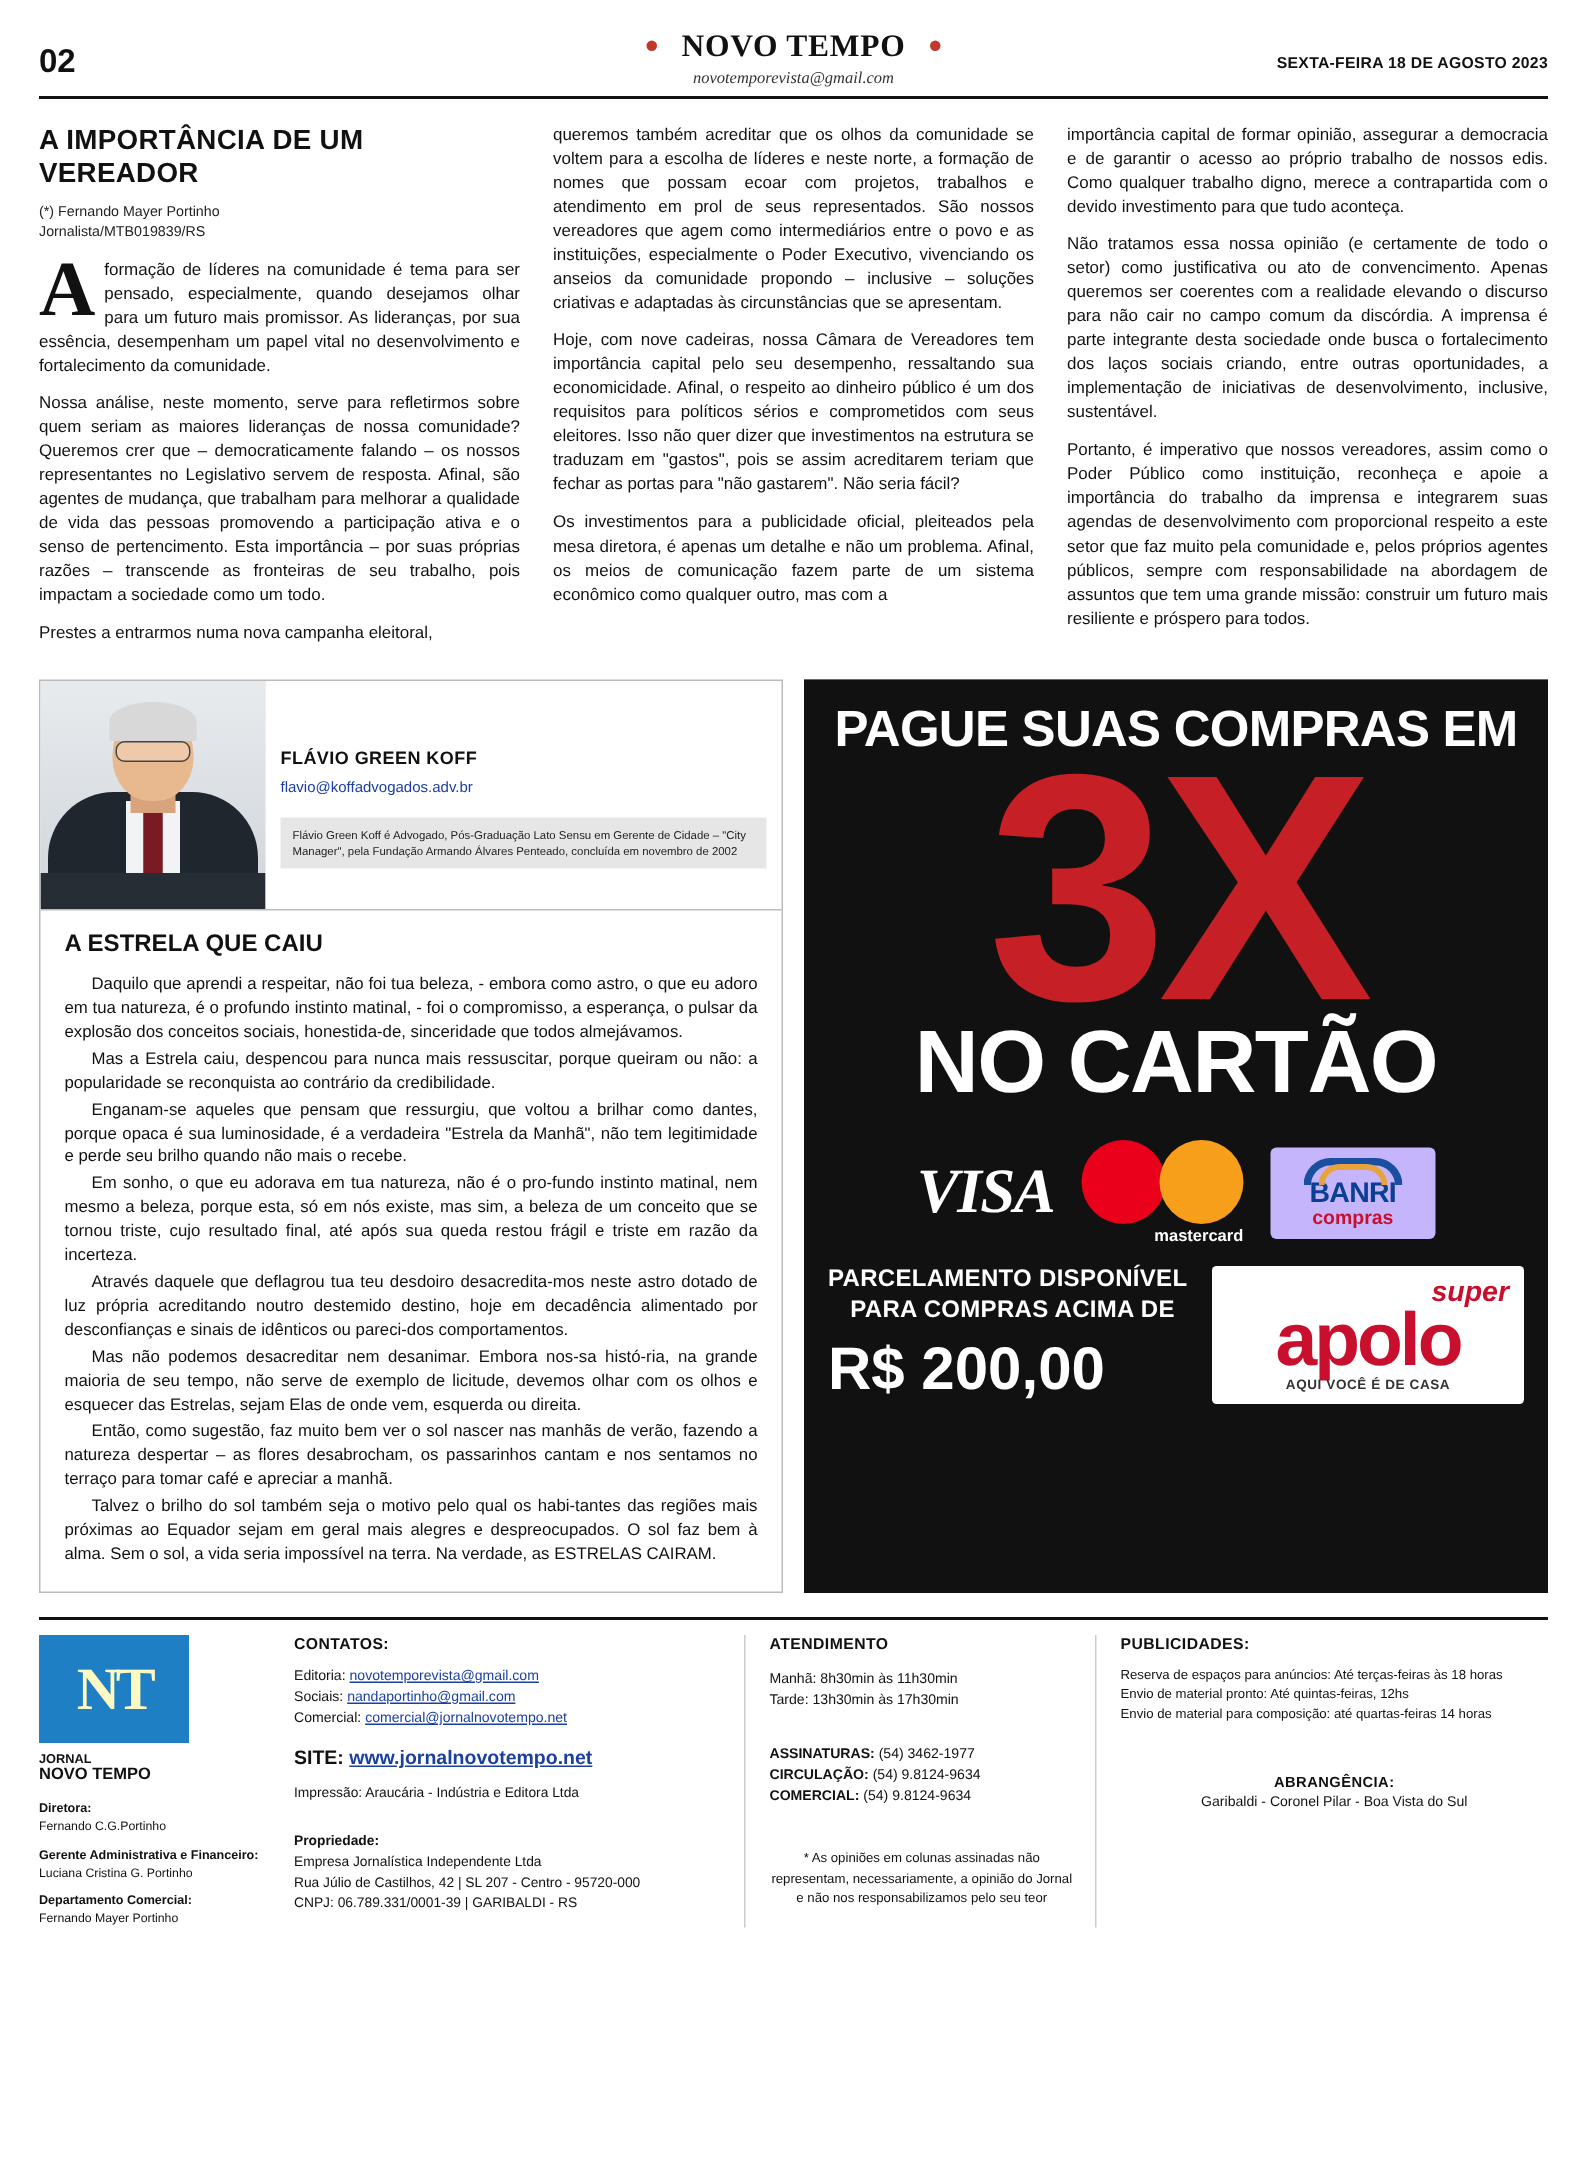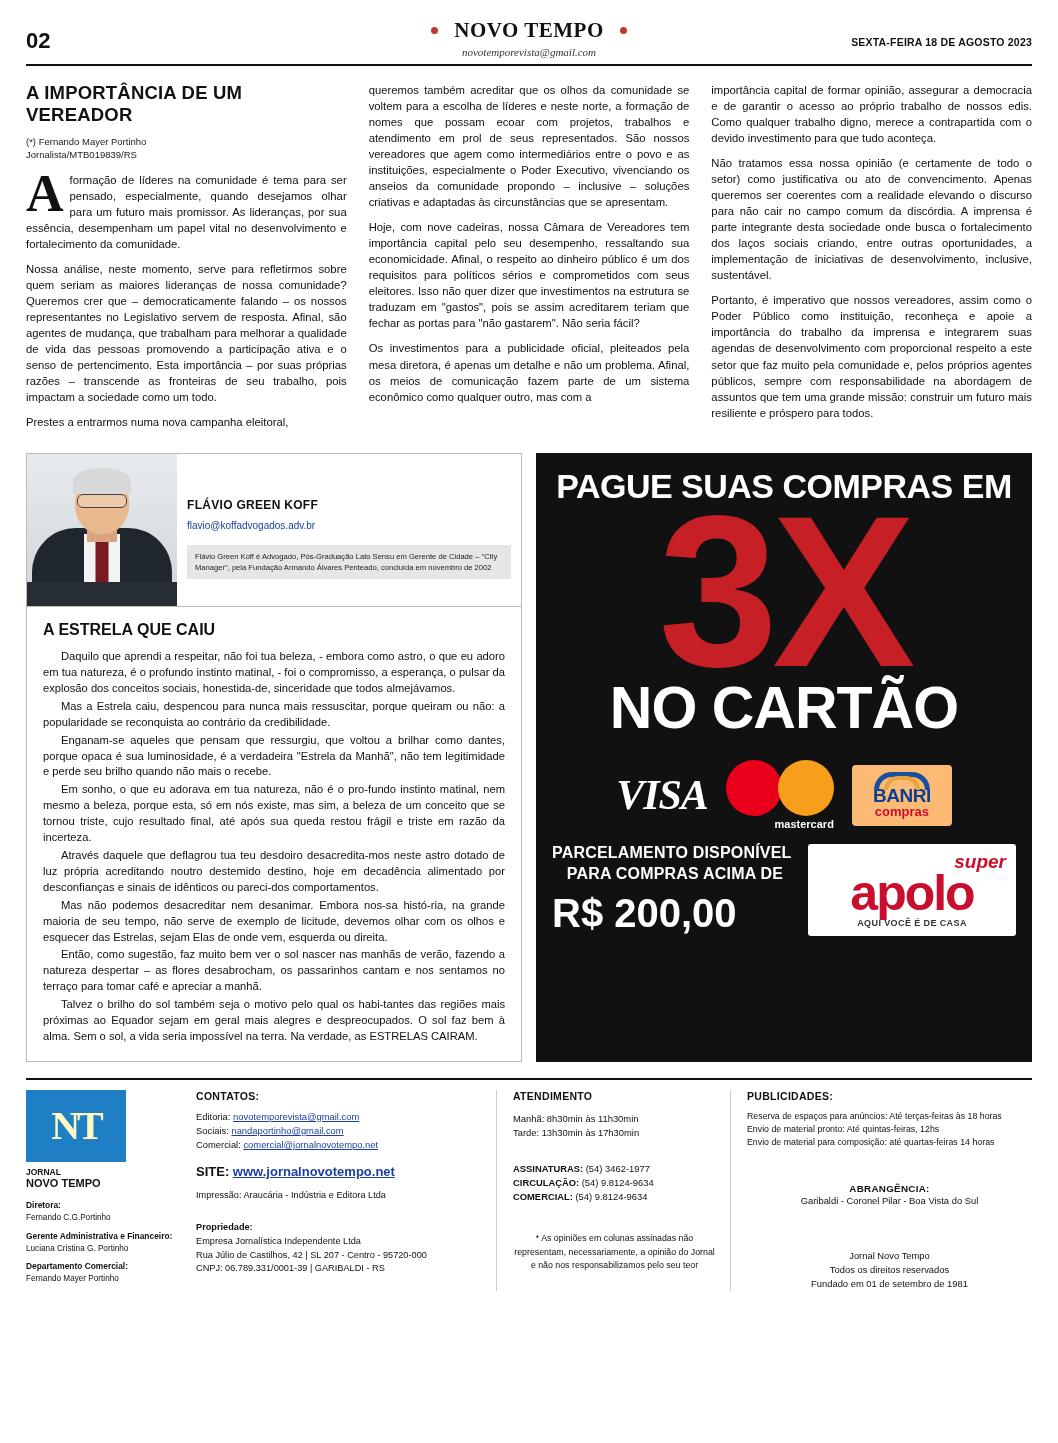--- a/index.html
+++ b/index.html
@@ -61,21 +61,21 @@
   .ad-line1{color:#fff;font-family:"Liberation Sans",sans-serif;font-weight:bold;font-size:34px;text-align:center;letter-spacing:-0.5px;}
   .ad-3x{color:#c62026;font-weight:bold;font-size:215px;line-height:0.82;text-align:center;letter-spacing:-6px;margin-top:-2px;}
   .ad-line2{color:#fff;font-weight:bold;font-size:59px;text-align:center;letter-spacing:-1px;margin-top:-6px;}
   .ad-cards{display:flex;align-items:center;justify-content:center;gap:18px;margin-top:18px;}
   .visa{color:#fff;font-family:"Liberation Serif",serif;font-style:italic;font-weight:bold;font-size:42px;letter-spacing:-1px;}
   .mc{position:relative;width:108px;height:56px;}
   .mc .c{position:absolute;top:0;width:56px;height:56px;border-radius:50%;}
   .mc .c1{left:0;background:#eb001b;}
   .mc .c2{right:0;background:#f79e1b;}
   .mc-label{color:#fff;font-size:11px;text-align:right;margin-top:2px;font-weight:bold;}
-  .banri{background:#fdba74;border-radius:4px;padding:5px 10px 6px 10px;text-align:center;width:100px;box-sizing:border-box;}
+  .banri{background:#c4b5fd;border-radius:4px;padding:5px 10px 6px 10px;text-align:center;width:110px;box-sizing:border-box;}
   .banri-arc{height:16px;position:relative;}
   .banri-arc:before{content:"";position:absolute;left:12px;right:12px;top:2px;height:18px;border-radius:30px 30px 0 0;border:5px solid #1a4fa0;border-bottom:none;box-sizing:border-box;}
   .banri-arc:after{content:"";position:absolute;left:22px;right:22px;top:6px;height:14px;border-radius:30px 30px 0 0;border:4px solid #e8a33d;border-bottom:none;box-sizing:border-box;}
   .banri-name{font-weight:bold;font-size:19px;color:#0b3f91;line-height:1;letter-spacing:-.5px;}
   .banri-sub{font-size:13px;color:#c8102e;font-weight:bold;line-height:1.1;}
   .ad-bottom{display:flex;align-items:center;padding:14px 16px 16px 16px;gap:10px;}
   .ad-parcel{color:#fff;flex:1;}
   .ad-parcel .l1{font-weight:bold;font-size:16px;letter-spacing:.2px;}
   .ad-parcel .l2{font-weight:bold;font-size:16px;letter-spacing:.2px;margin-top:3px;text-align:center;}
   .ad-price{font-weight:bold;font-size:40px;margin-top:8px;}
@@ -274,21 +274,16 @@
       <div class="f-h">PUBLICIDADES:</div>
       <div class="f-line" style="margin-top:8px;font-size:8.8px">
         <div>Reserva de espaços para anúncios: Até terças-feiras às 18 horas</div>
         <div>Envio de material pronto: Até quintas-feiras, 12hs</div>
         <div>Envio de material para composição: até quartas-feiras 14 horas</div>
       </div>
       <div class="f-center f-mt" style="margin-top:34px">
         <div class="f-h" style="font-size:9.8px">ABRANGÊNCIA:</div>
         <div class="f-line">Garibaldi - Coronel Pilar - Boa Vista do Sul</div>
       </div>
-      <div class="f-center" style="margin-top:40px">
-        <div class="f-line">Jornal Novo Tempo</div>
-        <div class="f-line">Todos os direitos reservados</div>
-        <div class="f-line">Fundado em 01 de setembro de 1981</div>
-      </div>
     </div>
 
   </div>
 </div>
 
 </body></html>

